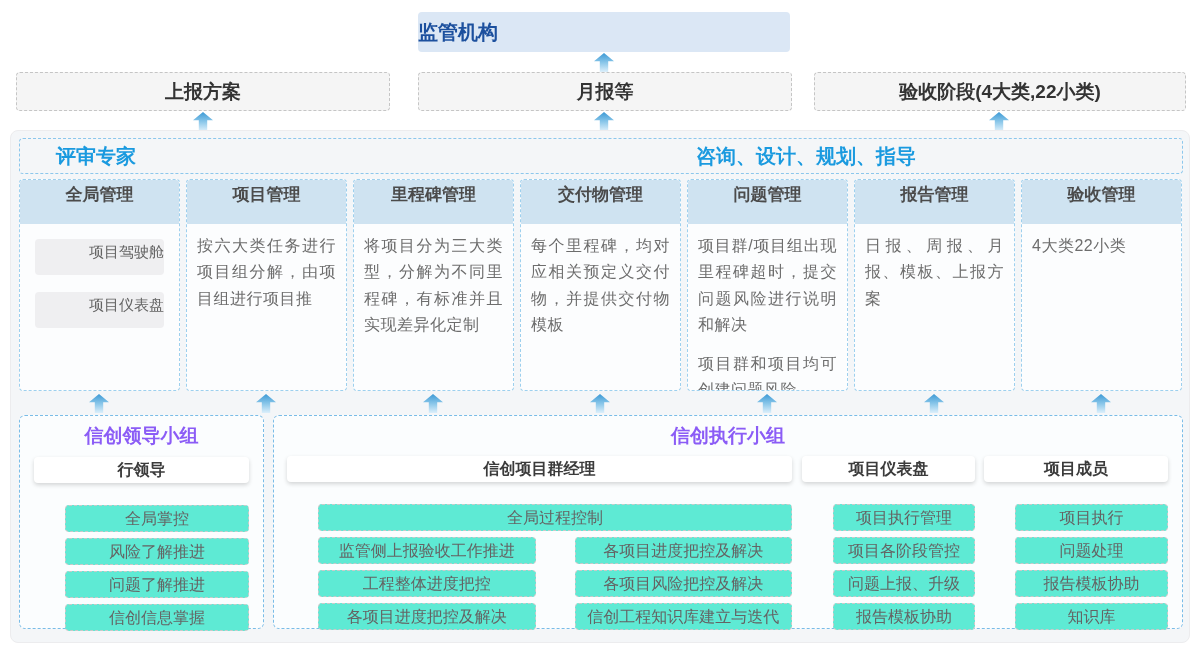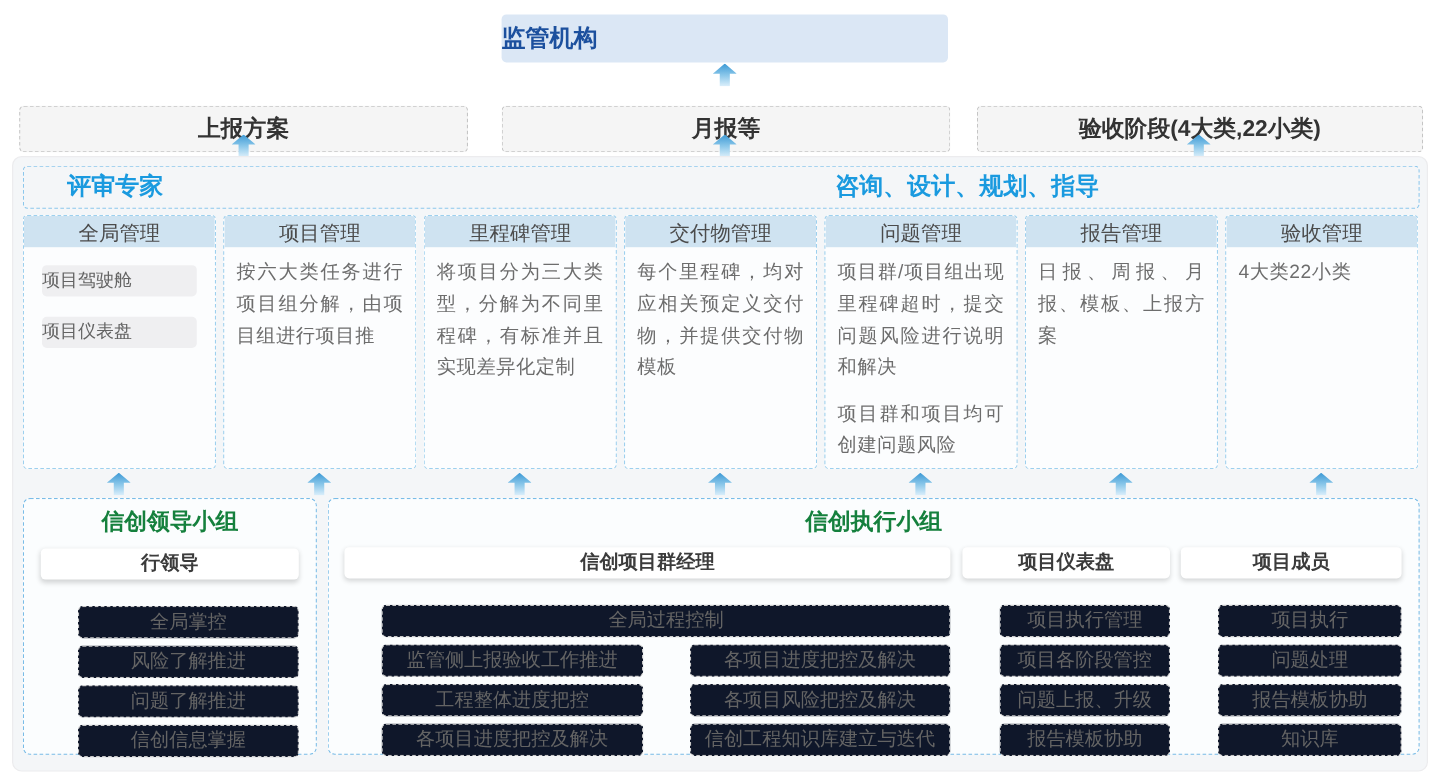--- a/index.html
+++ b/index.html
@@ -5,21 +5,21 @@
   html,body{margin:0;padding:0;background:#ffffff;}
   body{font-family:"Liberation Sans","DejaVu Sans",sans-serif;}
   #stage{position:relative;width:1200px;height:650px;background:#ffffff;overflow:hidden;}
 
   
   .top-box{position:absolute;left:418px;top:12px;width:372px;height:40px;
     background:#dbe7f5;border-radius:4px;color:#1c509e;font-size:20px;font-weight:700;
     text-align:left;line-height:40px;}
 
   
-  .flow-box{position:absolute;top:88px;height:37px;background:#f5f5f5;
+  .flow-box{position:absolute;top:72px;height:37px;background:#f5f5f5;
     border:1px dashed #c5c5c5;border-radius:4px;color:#333333;font-size:19px;
     font-weight:700;text-align:center;line-height:37px;}
   #flow-0{left:16px;width:372px;}
   #flow-1{left:418px;width:372px;}
   #flow-2{left:814px;width:370px;}
 
   
   .arrow-up{position:absolute;width:20px;height:19px;
     background:linear-gradient(to bottom,#3c99d5 0%,#8cc8ea 52%,#dceffb 100%);
     clip-path:polygon(50% 0,100% 44%,71% 44%,71% 100%,29% 100%,29% 44%,0 44%);}
@@ -32,40 +32,40 @@
   .band{position:absolute;left:8px;top:7px;width:1162px;height:34px;
     border:1px dashed #8cc7ec;border-radius:4px;}
   .band-label{position:absolute;top:0;height:34px;line-height:34px;
     color:#1a9adf;font-size:20px;font-weight:700;white-space:nowrap;}
   #band-left{left:36px;}
   #band-right{left:676px;}
 
   
   .column{position:absolute;top:48px;width:161px;height:212px;background:#fcfdfe;
     border:1px dashed #9dd0ee;border-radius:4px;box-sizing:border-box;overflow:hidden;}
-  .col-header{height:26px;line-height:30px;background:#cfe3f1;color:#4b4b4b;
-    font-size:17px;font-weight:400;text-align:center;}
+  .col-header{height:44px;line-height:30px;background:#cfe3f1;color:#4b4b4b;
+    font-size:17px;font-weight:700;text-align:center;}
   .col-body{padding:9px 10px 0 10px;}
   .col-text{margin:0 0 12px 0;color:#6d6d6d;font-size:16px;line-height:1.65;
     text-align:justify;letter-spacing:0.5px;}
-  .gray-pill{height:26px;line-height:26px;background:#efeff1;border-radius:4px;
-    color:#636363;font-size:15px;text-align:left;margin:6px 5px 17px 5px;}
+  .gray-pill{height:36px;line-height:26px;background:#efeff1;border-radius:4px;
+    color:#636363;font-size:15px;text-align:right;margin:6px 5px 17px 5px;}
 
   
   .group{position:absolute;top:284px;height:214px;background:#fbfdfe;
     border:1px dashed #79bce7;border-radius:6px;box-sizing:border-box;}
   #group-leadership{left:8px;width:245px;}
   #group-execution{left:262px;width:910px;}
   .group-title{height:34px;line-height:34px;margin-top:3px;text-align:center;
-    color:#15803d;font-size:19px;font-weight:700;}
+    color:#8b5cf6;font-size:19px;font-weight:700;}
   .role-pill{height:26px;line-height:26px;background:#ffffff;border-radius:4px;
     box-shadow:0 2px 4px rgba(0,0,0,0.16);color:#3b3b3b;font-size:16px;font-weight:700;
     text-align:center;margin-bottom:22px;}
   .dashed-item{height:25px;line-height:25px;border:1px dashed #c9c9c9;border-radius:4px;
-    background:#0f172a;color:#646464;font-size:16px;text-align:center;margin-bottom:6px;
+    background:#5eead4;color:#646464;font-size:16px;text-align:center;margin-bottom:6px;
     white-space:nowrap;overflow:hidden;margin-left:31px;}
   .two-col{display:flex;gap:8px;}
   .two-col .dashed-item{flex:1;}
   #leadership-body{padding:4px 14px 0 14px;}
   .subgroup{position:absolute;top:40px;}
   #subgroup-0{left:13px;width:505px;}
   #subgroup-1{left:528px;width:173px;}
   #subgroup-2{left:710px;width:184px;}
 </style>
 </head>

